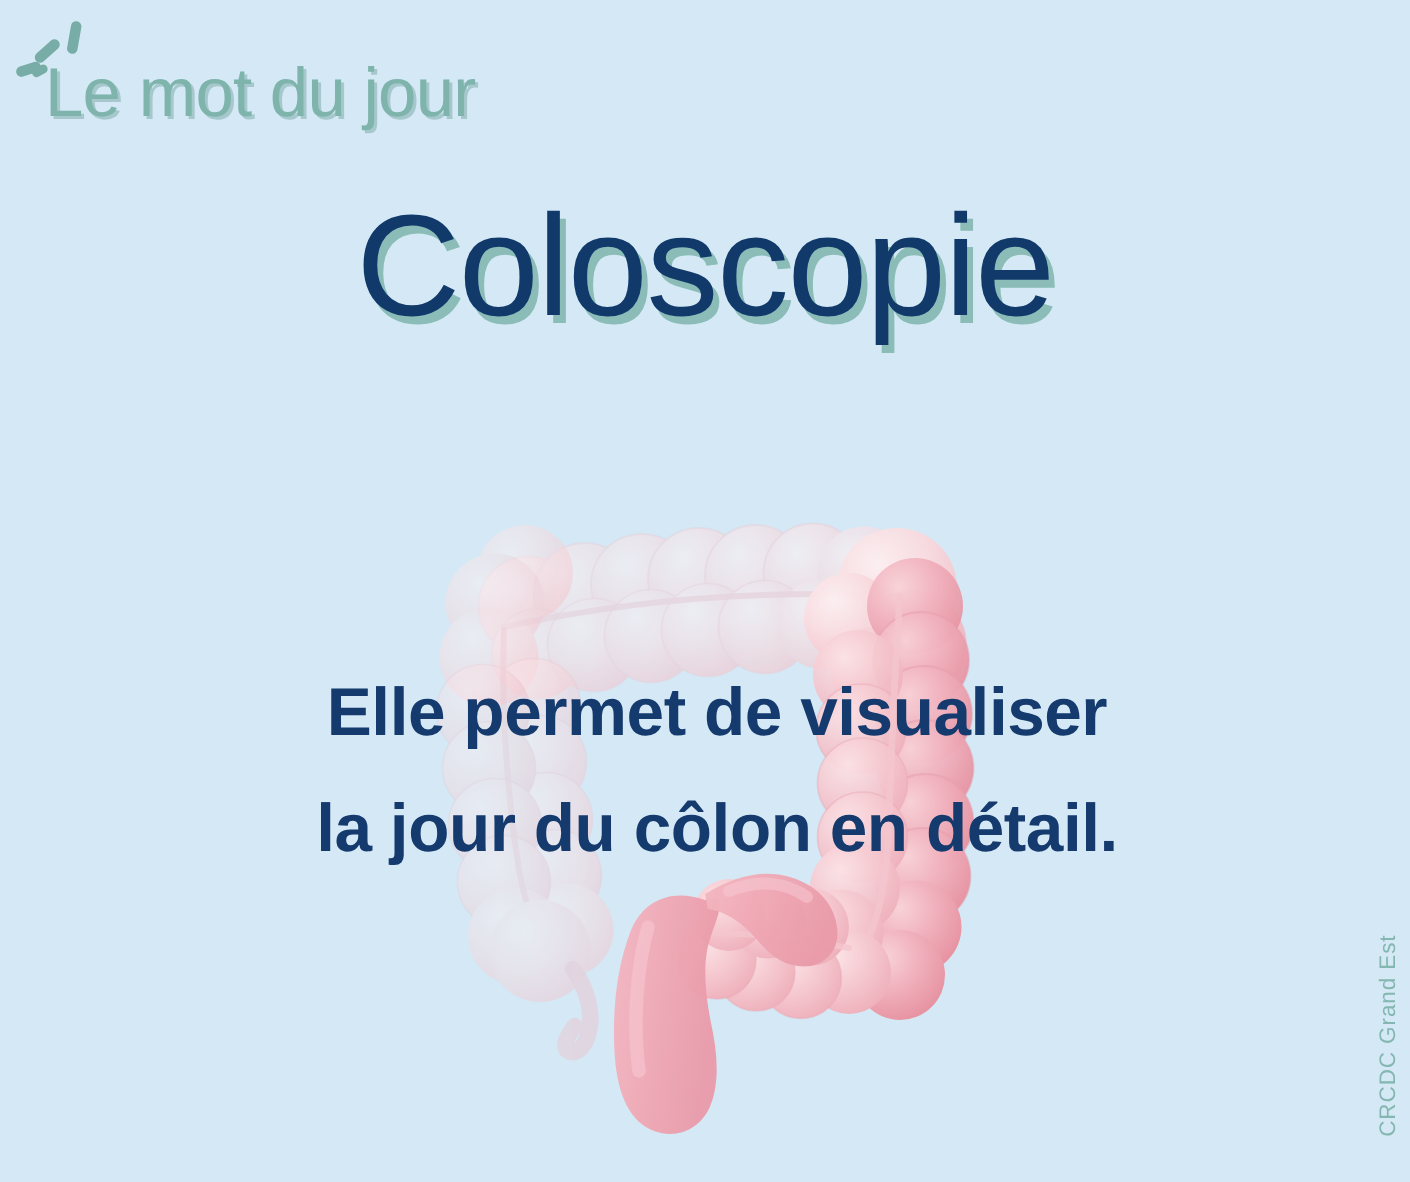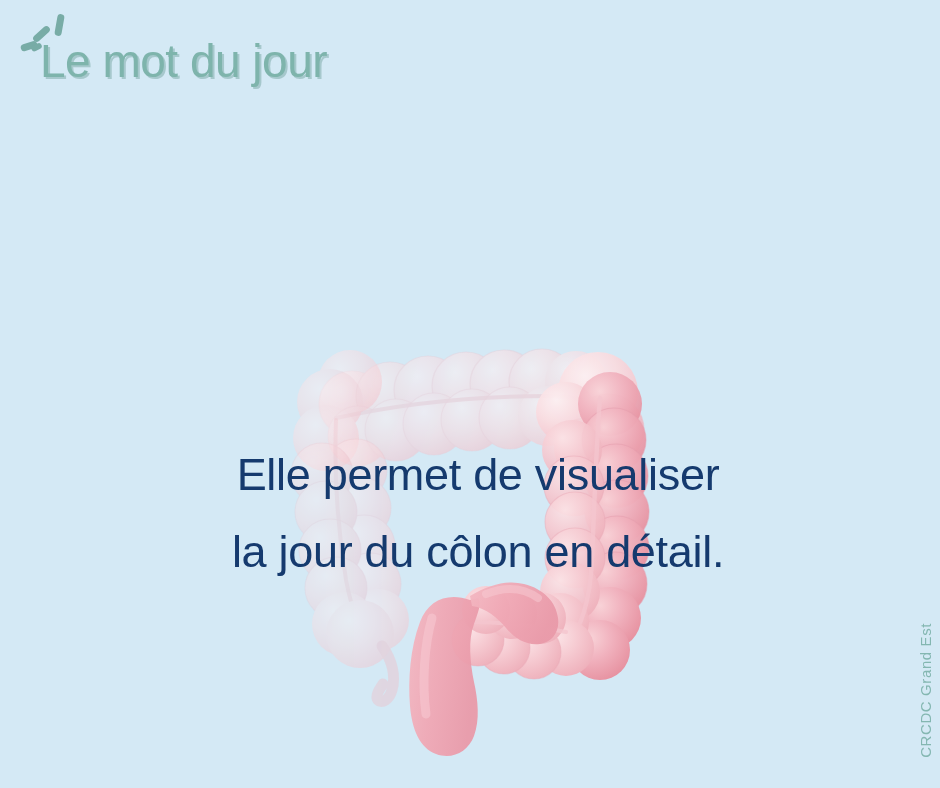--- a/index.html
+++ b/index.html
@@ -35,21 +35,20 @@
   }
 
   
   #kicker {
     position: absolute;
     left: 30px;
     top: 38px;
     z-index: 3;
     display: flex;
     align-items: flex-start;
-    margin-left: 10px;
   }
   #kicker-text {
     font-family: "Liberation Sans", sans-serif;
     font-size: 46px;
     font-weight: 400;
     letter-spacing: -0.5px;
     color: #7eb4ac;
     text-shadow: 2px 2px 0 rgba(110,160,155,0.45);
     line-height: 1;
     white-space: nowrap;
@@ -82,21 +81,21 @@
   
   #description {
     position: absolute;
     left: 0;
     right: 0;
     top: 436px;
     z-index: 3;
     text-align: center;
     font-family: "Liberation Sans", sans-serif;
     font-size: 45px;
-    font-weight: 400;
+    font-weight: 700;
     letter-spacing: -0.3px;
     color: #153a6e;
     line-height: 1.72;
     padding-left: 16px;
   }
   .desc-line {
     display: block;
   }
 
   
@@ -312,20 +311,21 @@
       <g fill="#78aca6">
         <rect x="38" y="2" width="7" height="22" rx="3.5" transform="rotate(10 41.5 13)"></rect>
         <rect x="20" y="12" width="7" height="20" rx="3.5" transform="rotate(48 23.5 22)"></rect>
         <rect x="8" y="26" width="7" height="17" rx="3.5" transform="rotate(72 11.5 34)"></rect>
         <rect x="16" y="30" width="6" height="11" rx="3" transform="rotate(62 19 35)"></rect>
       </g>
     </svg>
     <span id="kicker-text">Le mot du jour</span>
   </div>
 
+  <div id="word-title">Coloscopie</div>
 
   <div id="description">
     <span class="desc-line">Elle permet de visualiser</span>
     <span class="desc-line">la jour du côlon en détail.</span>
   </div>
 
   <div id="credit">CRCDC Grand Est</div>
 
 </div>
 

